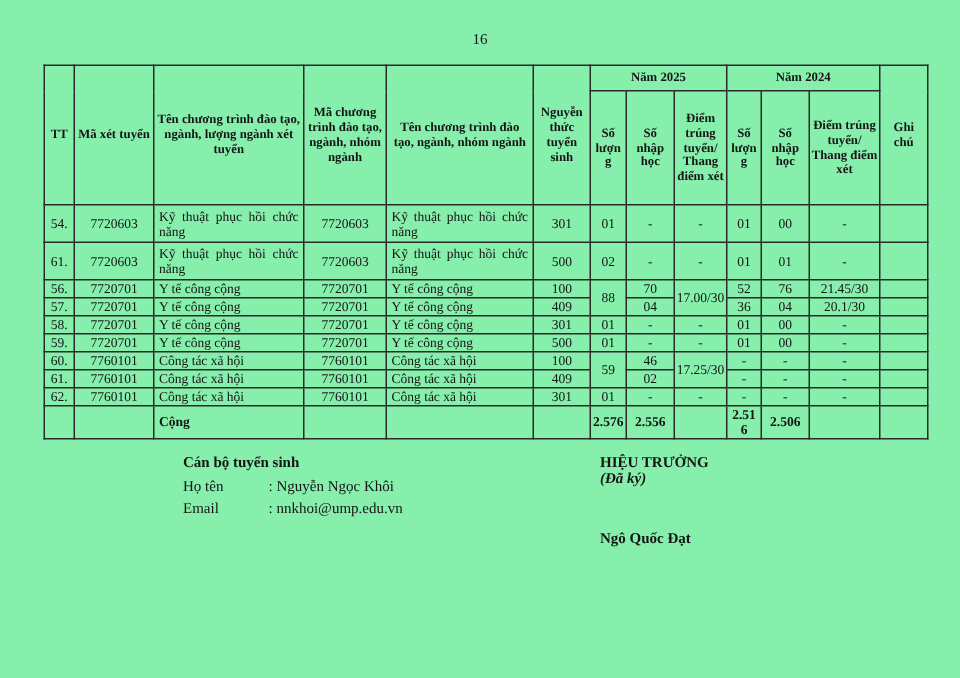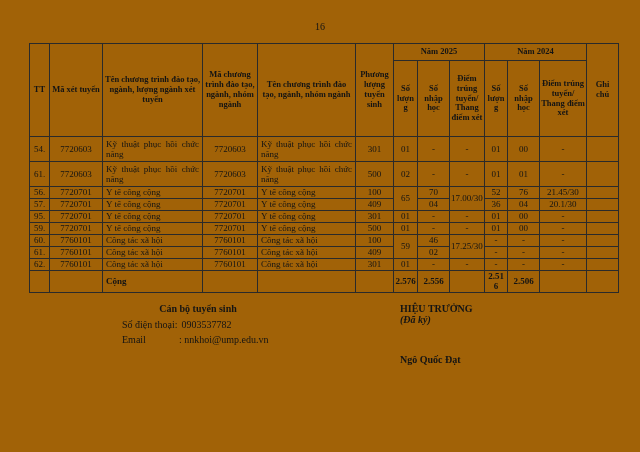--- a/index.html
+++ b/index.html
@@ -1,17 +1,17 @@
 <!DOCTYPE html>
 <html><head>
 <meta charset="utf-8">
 <style>
   html,body { margin:0; padding:0; }
   .page {
-    position:relative; width:640px; height:452px; background:#a16207;
+    position:relative; width:640px; height:452px; background:#86efac;
     font-family:"Liberation Serif", serif; color:#141414; overflow:hidden;
   }
   .page-number {
     position:absolute; top:21px; left:0; right:0;
     text-align:center; font-size:10px;
   }
   table.adm {
     position:absolute; left:29px; top:43px; width:589px;
     border-collapse:collapse; table-layout:fixed; font-size:9px;
   }
@@ -25,21 +25,21 @@
   .adm td.left { text-align:left; padding:0 3px; }
   tr.hy  { height:17px; }
   tr.hs  { height:76px; }
   tr.h25 { height:25px; }
   tr.h12 { height:12px; }
   tr.h15 { height:15px; }
   tr.total-row td { font-weight:bold; }
   .sign-left {
     position:absolute; left:122px; top:303px; width:152px; font-size:10px;
   }
-  .sign-left .title { text-align:center; font-weight:bold; margin-bottom:4px; }
+  .sign-left .title { text-align:left; font-weight:bold; margin-bottom:4px; }
   .sign-row { line-height:14.5px; white-space:nowrap; }
   .sign-row .lbl { display:inline-block; min-width:57px; }
   .sign-right {
     position:absolute; left:400px; top:303px; width:150px;
     text-align:left; font-size:10px; font-weight:bold;
   }
   .sign-right .da-ky { font-style:italic; }
   .sign-right .signer { margin-top:29px; }
 </style>
 </head>
@@ -65,21 +65,21 @@
         <col style="width:47px">
       <col style="width:32px">
     </colgroup>
     <thead>
       <tr class="hy">
         <th rowspan="2">TT</th>
         <th rowspan="2">Mã xét tuyển</th>
         <th rowspan="2">Tên chương trình đào tạo, ngành, lượng ngành xét tuyển</th>
         <th rowspan="2">Mã chương trình đào tạo, ngành, nhóm ngành</th>
         <th rowspan="2">Tên chương trình đào tạo, ngành, nhóm ngành</th>
-        <th rowspan="2">Phương lượng tuyển sinh</th>
+        <th rowspan="2">Nguyễn thức tuyển sinh</th>
         <th colspan="3">Năm 2025</th>
         <th colspan="3">Năm 2024</th>
         <th rowspan="2">Ghi chú</th>
       </tr>
       <tr class="hs">
         <th>Số lượng</th>
         <th>Số nhập học</th>
         <th>Điểm trúng tuyển/ Thang điểm xét</th>
         <th>Số lượng</th>
         <th>Số nhập học</th>
@@ -117,21 +117,21 @@
         <td>-</td>
         <td></td>
       </tr>
       <tr class="h12">
         <td>56.</td>
         <td>7720701</td>
         <td class="left">Y tế công cộng</td>
         <td>7720701</td>
         <td class="left">Y tế công cộng</td>
         <td>100</td>
-        <td rowspan="2">65</td>
+        <td rowspan="2">88</td>
         <td>70</td>
         <td rowspan="2">17.00/30</td>
         <td>52</td>
         <td>76</td>
         <td>21.45/30</td>
         <td></td>
       </tr>
       <tr class="h12">
         <td>57.</td>
         <td>7720701</td>
@@ -139,21 +139,21 @@
         <td>7720701</td>
         <td class="left">Y tế công cộng</td>
         <td>409</td>
         <td>04</td>
         <td>36</td>
         <td>04</td>
         <td>20.1/30</td>
         <td></td>
       </tr>
       <tr class="h12">
-        <td>95.</td>
+        <td>58.</td>
         <td>7720701</td>
         <td class="left">Y tế công cộng</td>
         <td>7720701</td>
         <td class="left">Y tế công cộng</td>
         <td>301</td>
         <td>01</td>
         <td>-</td>
         <td>-</td>
         <td>01</td>
         <td>00</td>
@@ -232,21 +232,21 @@
         <td>2.506</td>
         <td></td>
         <td></td>
       </tr>
     </tbody>
   </table>
 
   <div class="sign-left">
     <div class="title">Cán bộ tuyển sinh</div>
     <div class="sign-row">
-      <span class="lbl">Số điện thoại:</span><span> 0903537782</span>
+      <span class="lbl">Họ tên</span><span>: Nguyễn Ngọc Khôi</span>
     </div>
     <div class="sign-row">
       <span class="lbl">Email</span><span>: nnkhoi@ump.edu.vn</span>
     </div>
   </div>
 
   <div class="sign-right">
     <div>HIỆU TRƯỞNG</div>
     <div class="da-ky">(Đã ký)</div>
     <div class="signer">Ngô Quốc Đạt</div>

